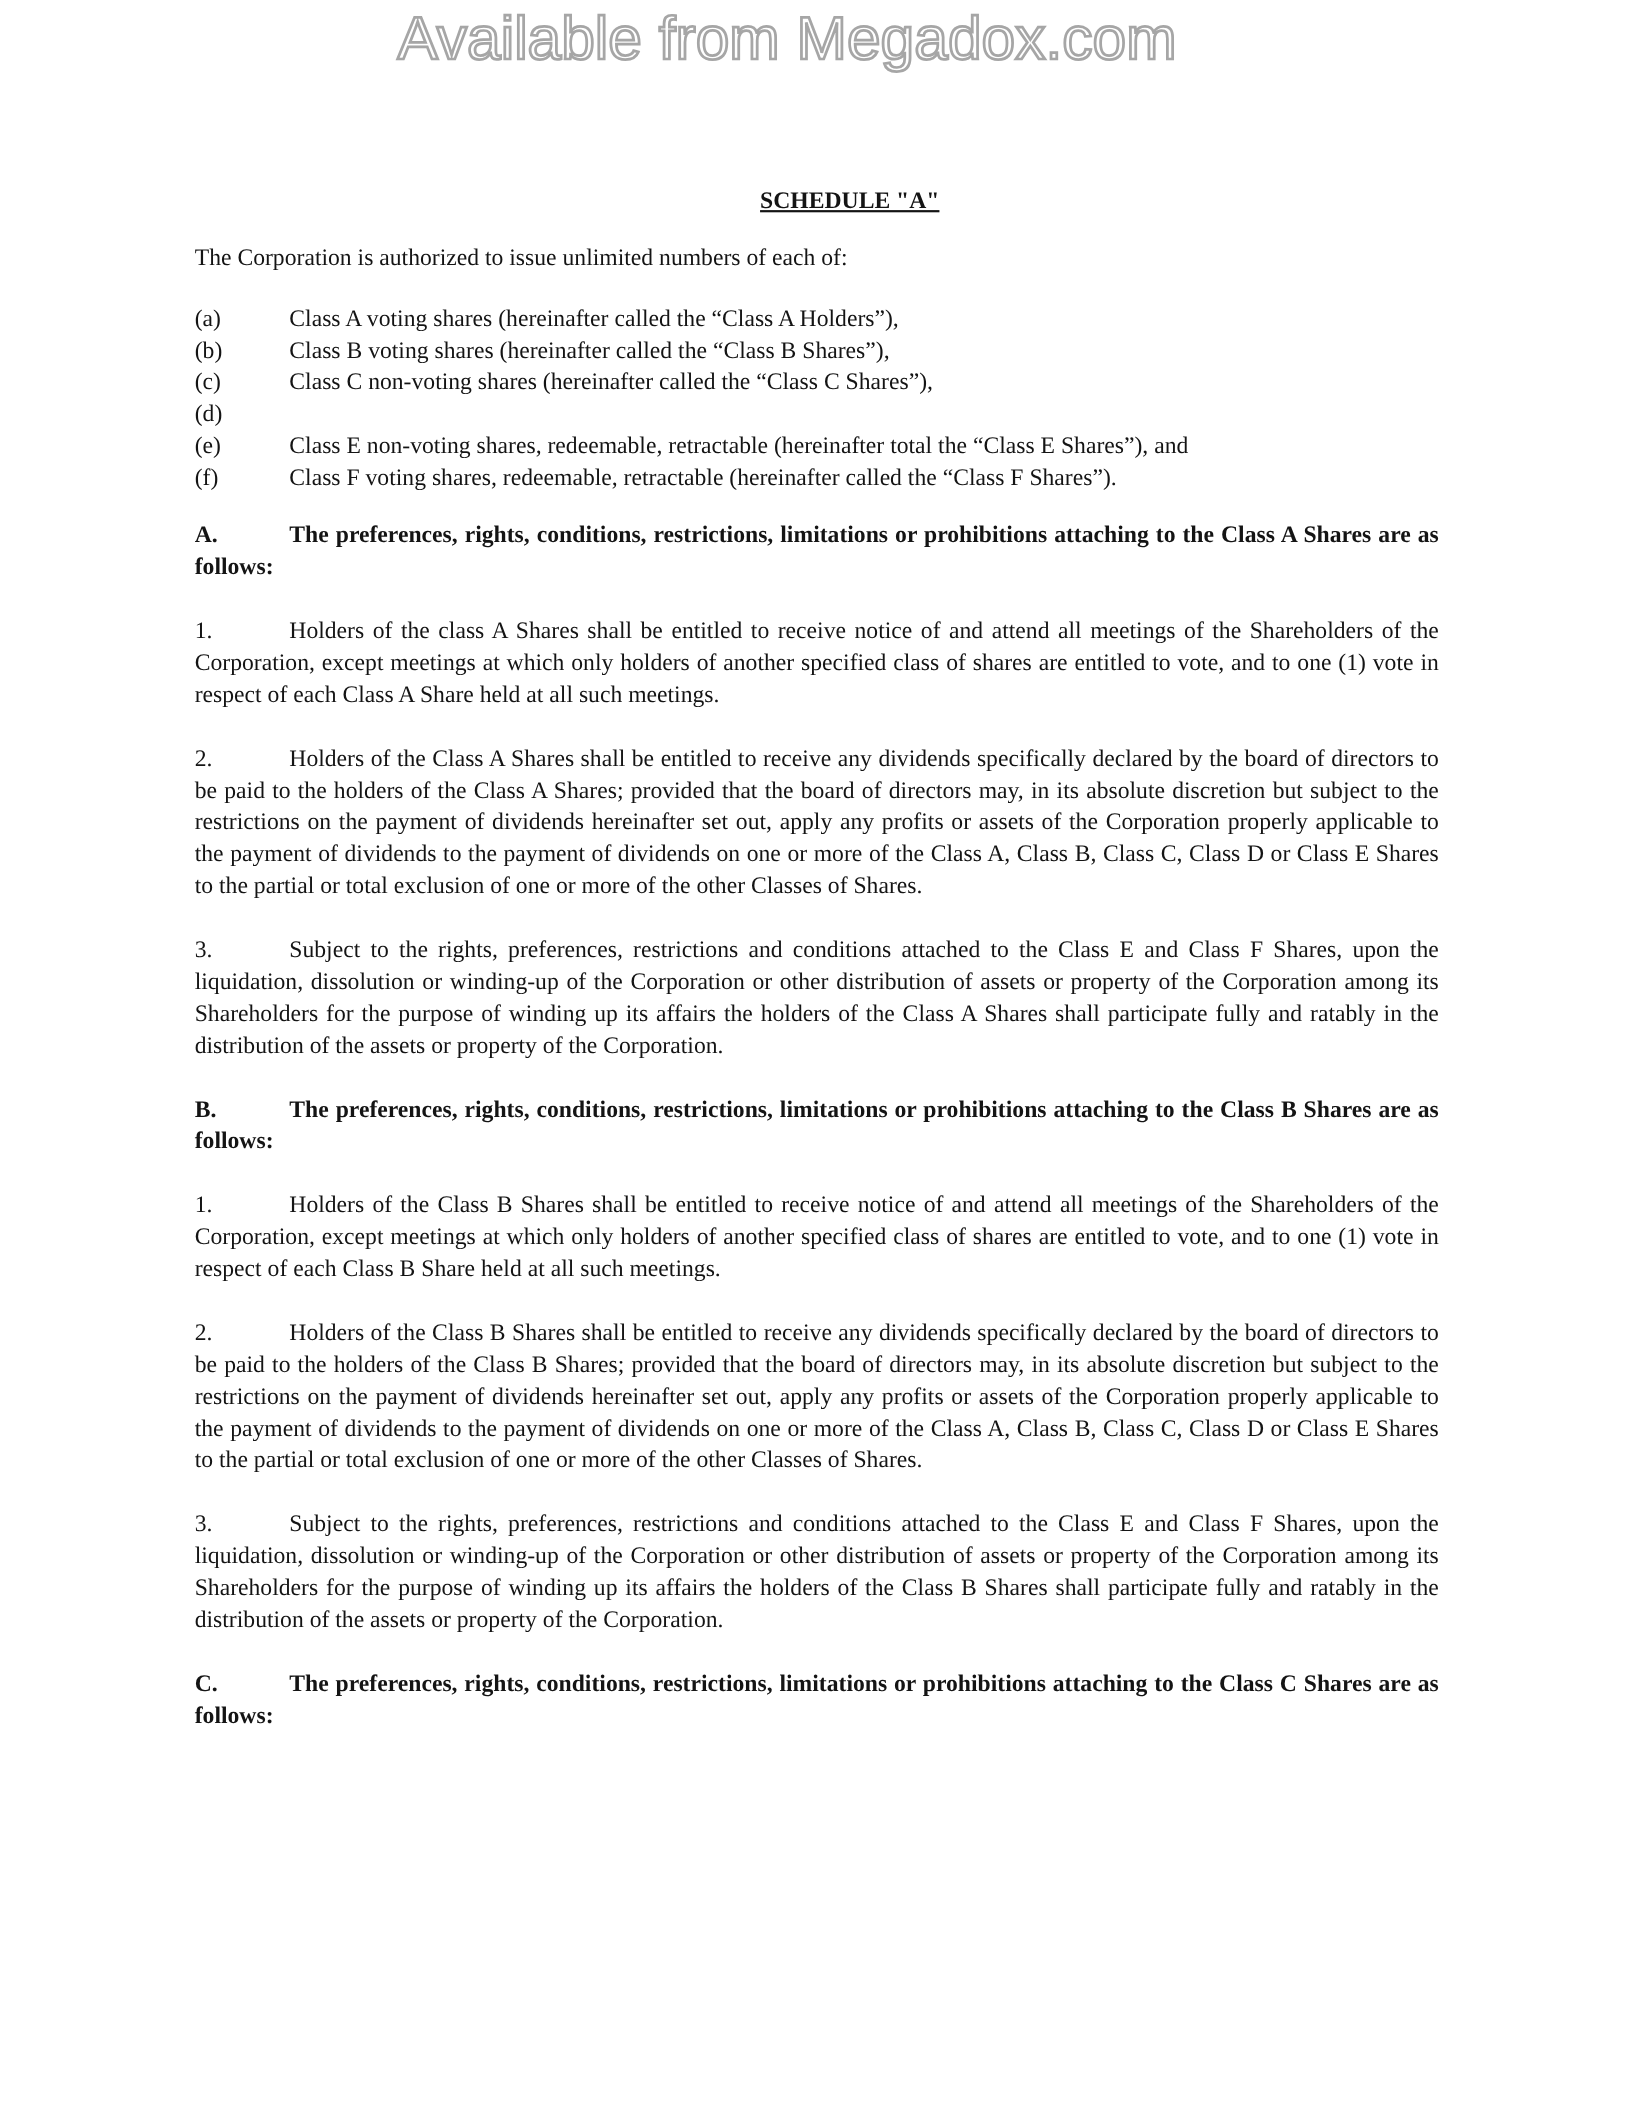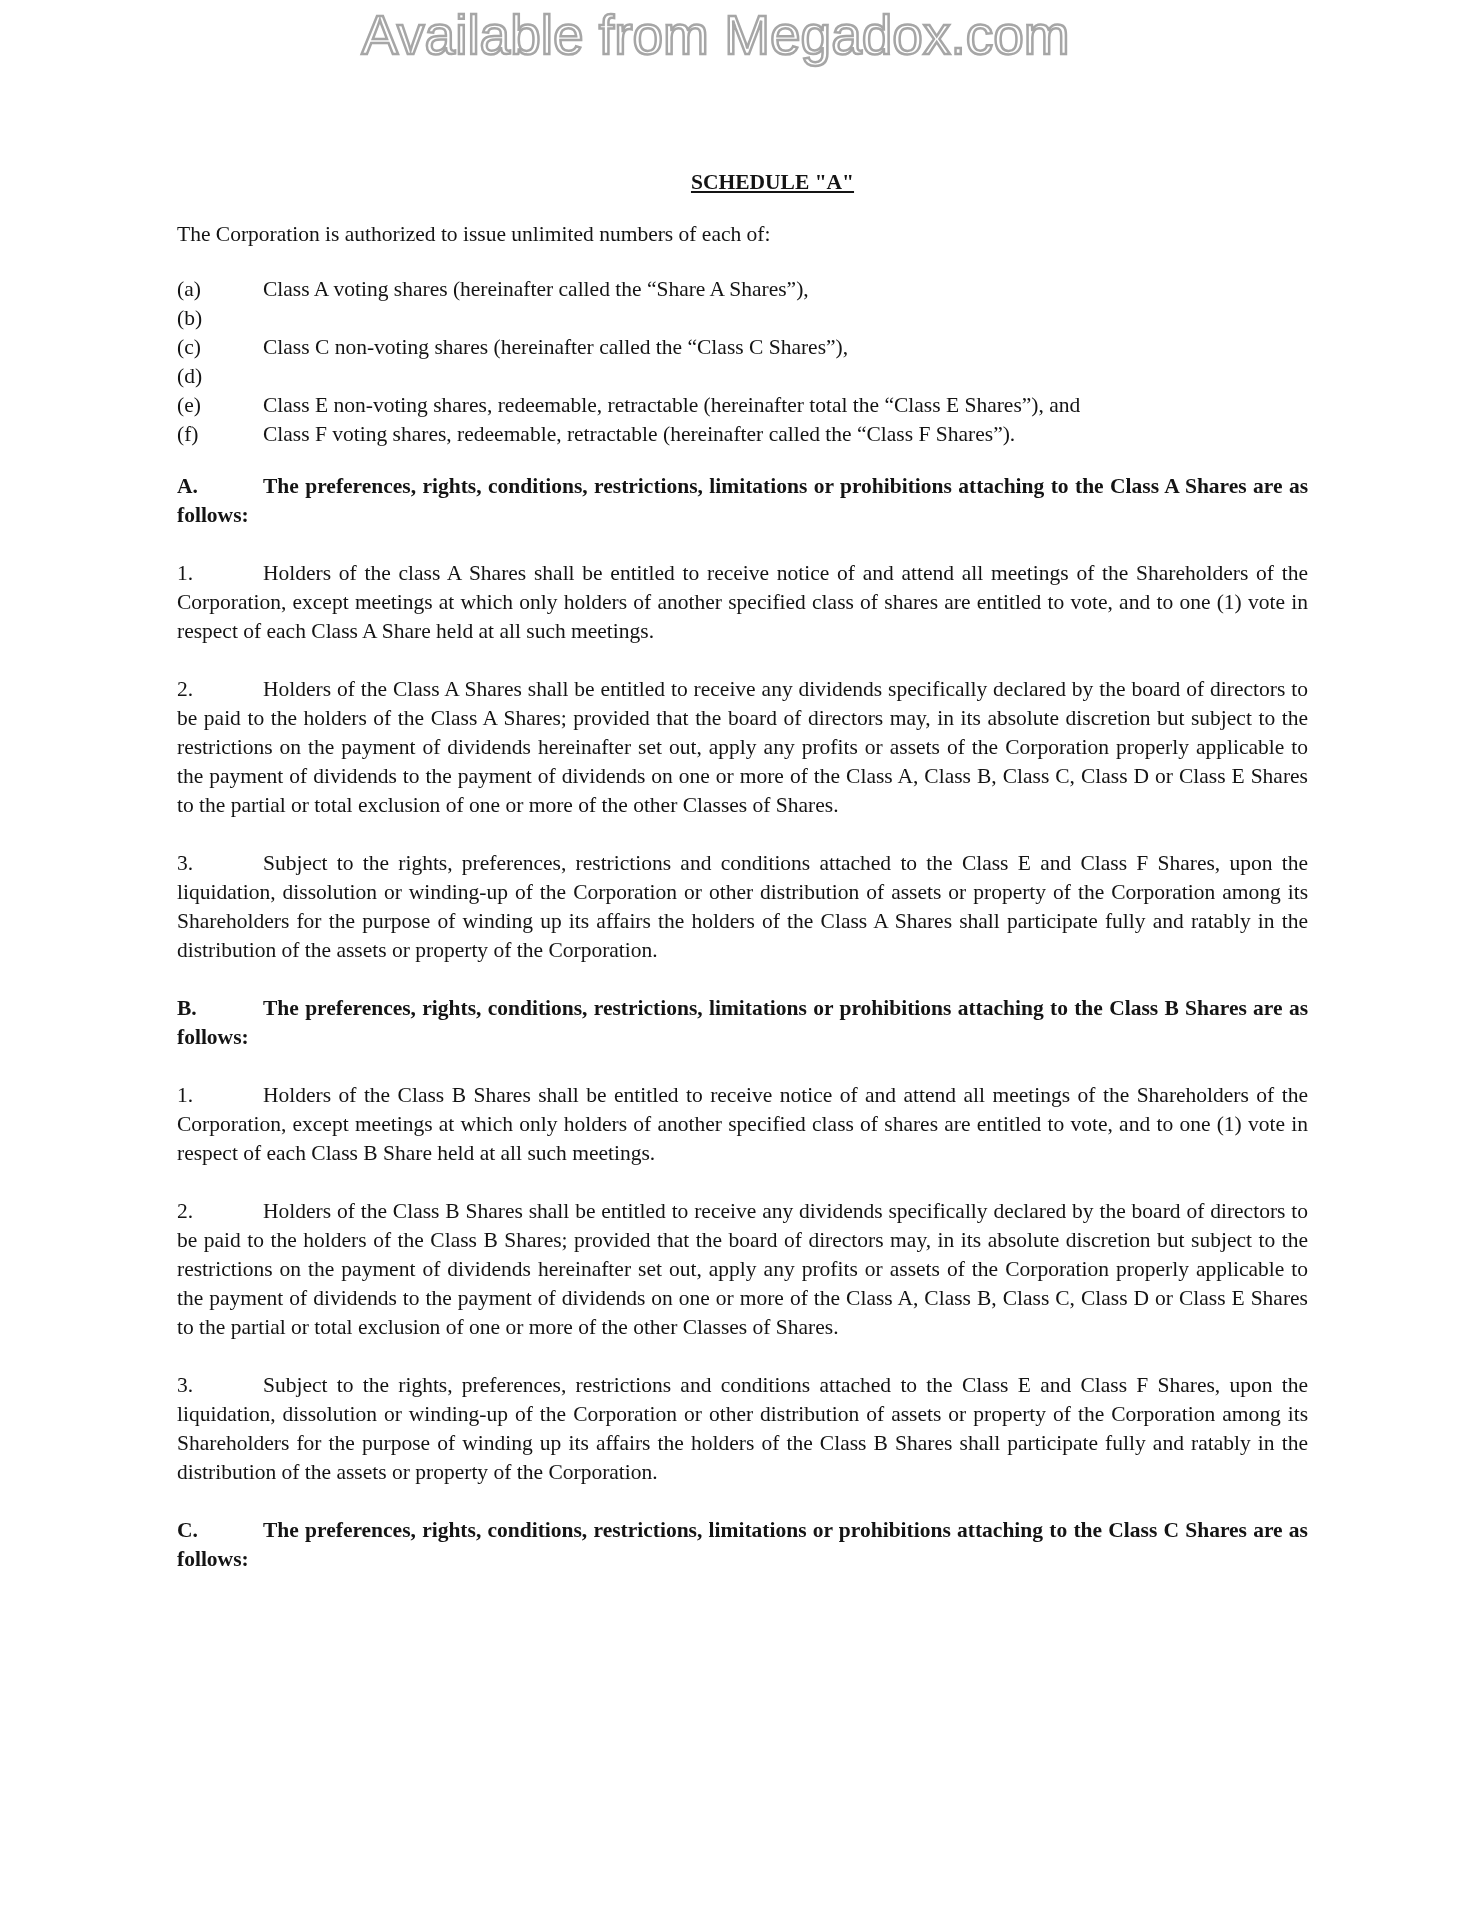--- a/index.html
+++ b/index.html
@@ -84,24 +84,25 @@
 
 <div class="watermark">Available from Megadox.com</div>
 
 <div class="page">
   <div class="title">SCHEDULE "A"</div>
   <div class="intro">The Corporation is authorized to issue unlimited numbers of each of:</div>
 
   <ul class="class-list">
     <li>
         <span class="lbl">(a)</span>
-        <span>Class A voting shares (hereinafter called the “Share A Shares”),</span>
+        <span>Class A voting shares (hereinafter called the “Class A Holders”),</span>
       </li>
     <li>
         <span class="lbl">(b)</span>
+        <span>Class B voting shares (hereinafter called the “Class B Shares”),</span>
       </li>
     <li>
         <span class="lbl">(c)</span>
         <span>Class C non-voting shares (hereinafter called the “Class C Shares”),</span>
       </li>
     <li>
         <span class="lbl">(d)</span>
       </li>
     <li>
         <span class="lbl">(e)</span>

